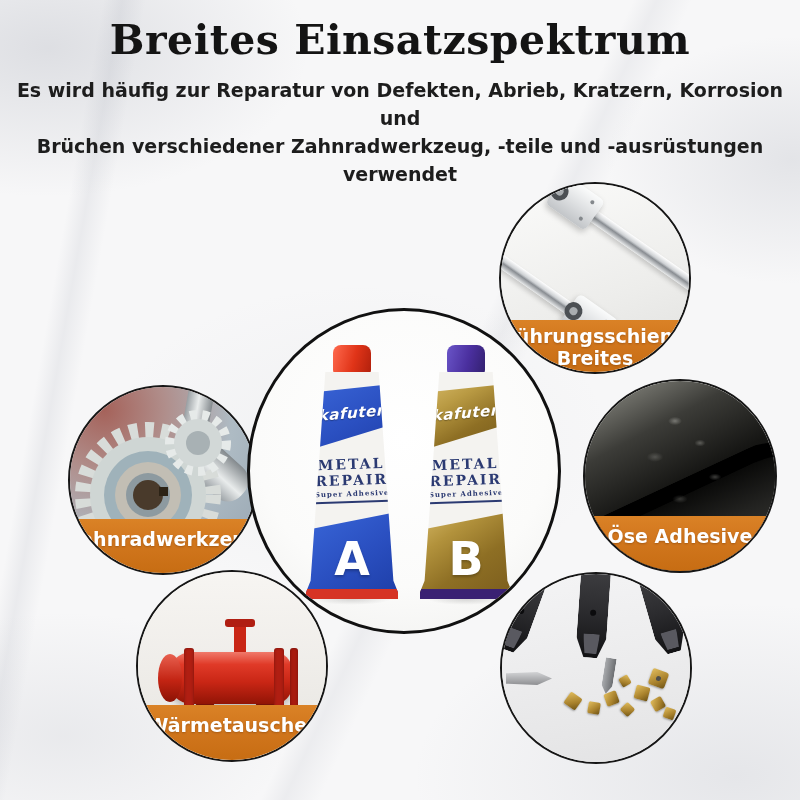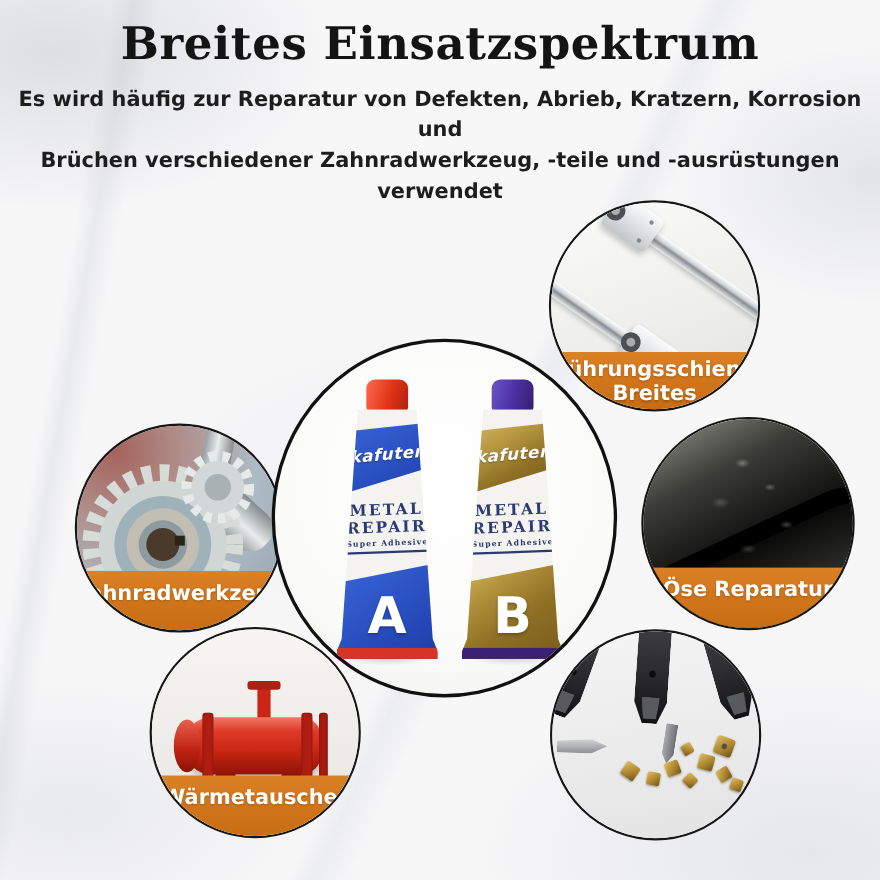--- a/index.html
+++ b/index.html
@@ -241,21 +241,21 @@
     </div>
   </div>
 
   <div class="circle" style="left:583px;top:379px;width:194px;height:194px;">
     <div class="photo ph-oese">
       <div class="pipe"></div>
       <div class="lip"></div>
       <div class="scuff"></div>
     </div>
     <div class="band one">
-      <span class="lbl">Öse Reparatur</span>
+      <span class="lbl">Öse Adhesive</span>
     </div>
   </div>
 
   <div class="circle" style="left:136px;top:570px;width:192px;height:192px;">
     <div class="photo ph-heat">
       <div class="hx">
         <div class="nozzle"></div>
         <div class="ncap"></div>
         <div class="leg l1"></div>
         <div class="leg l2"></div>

